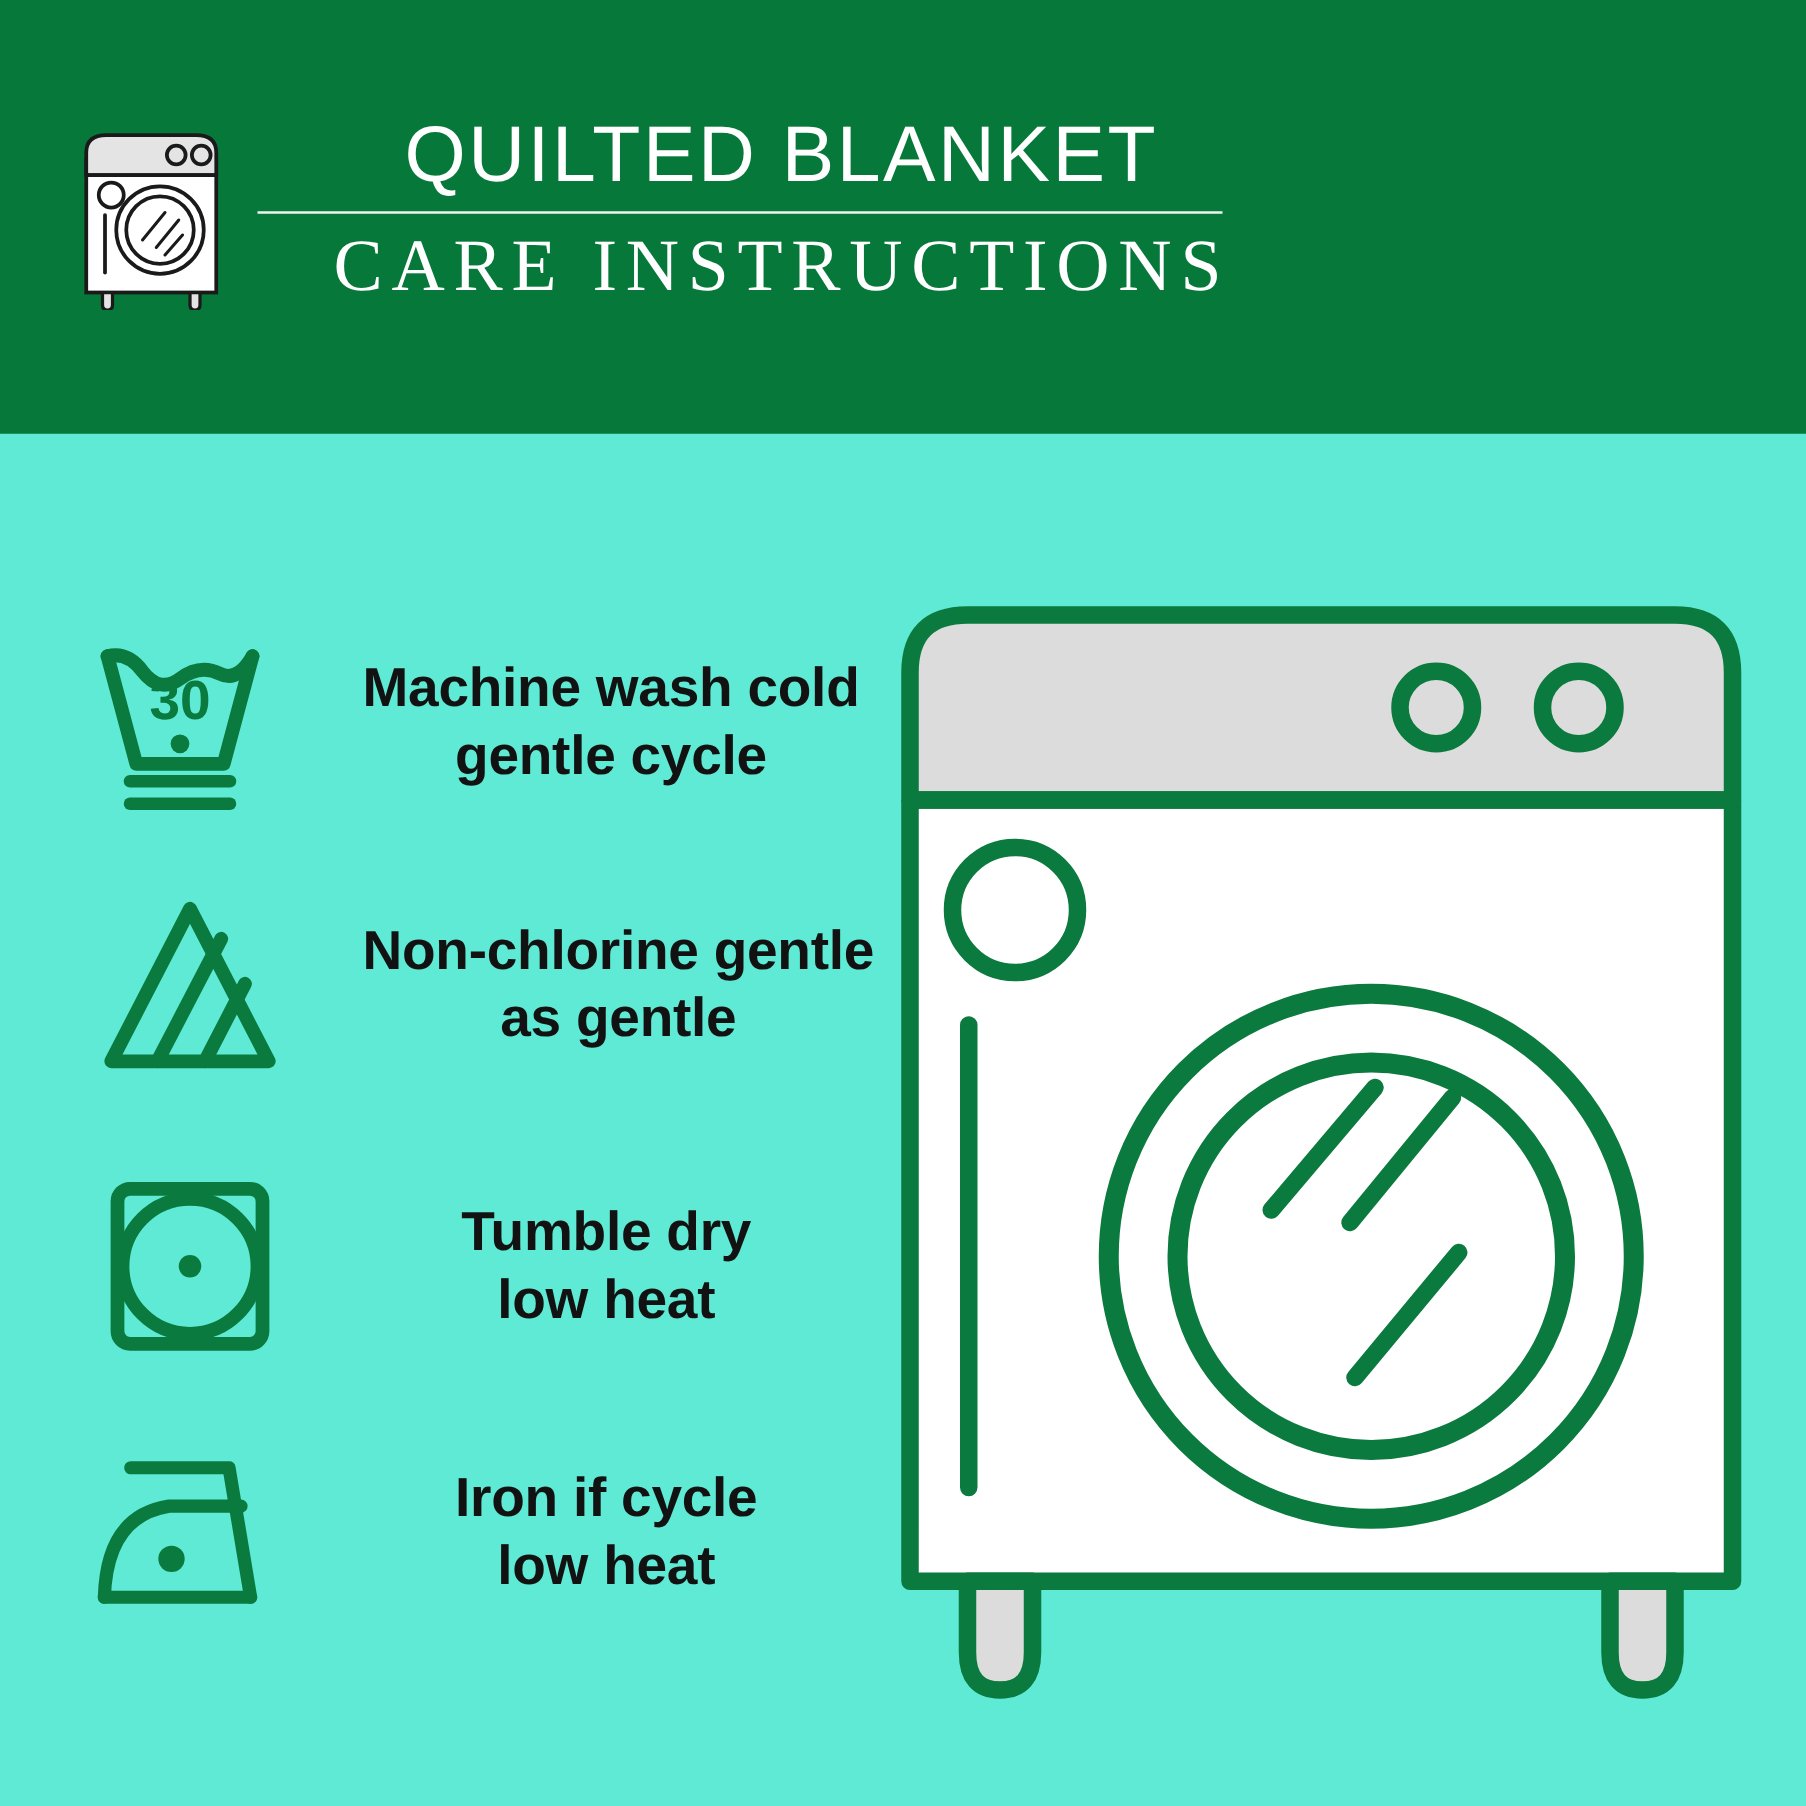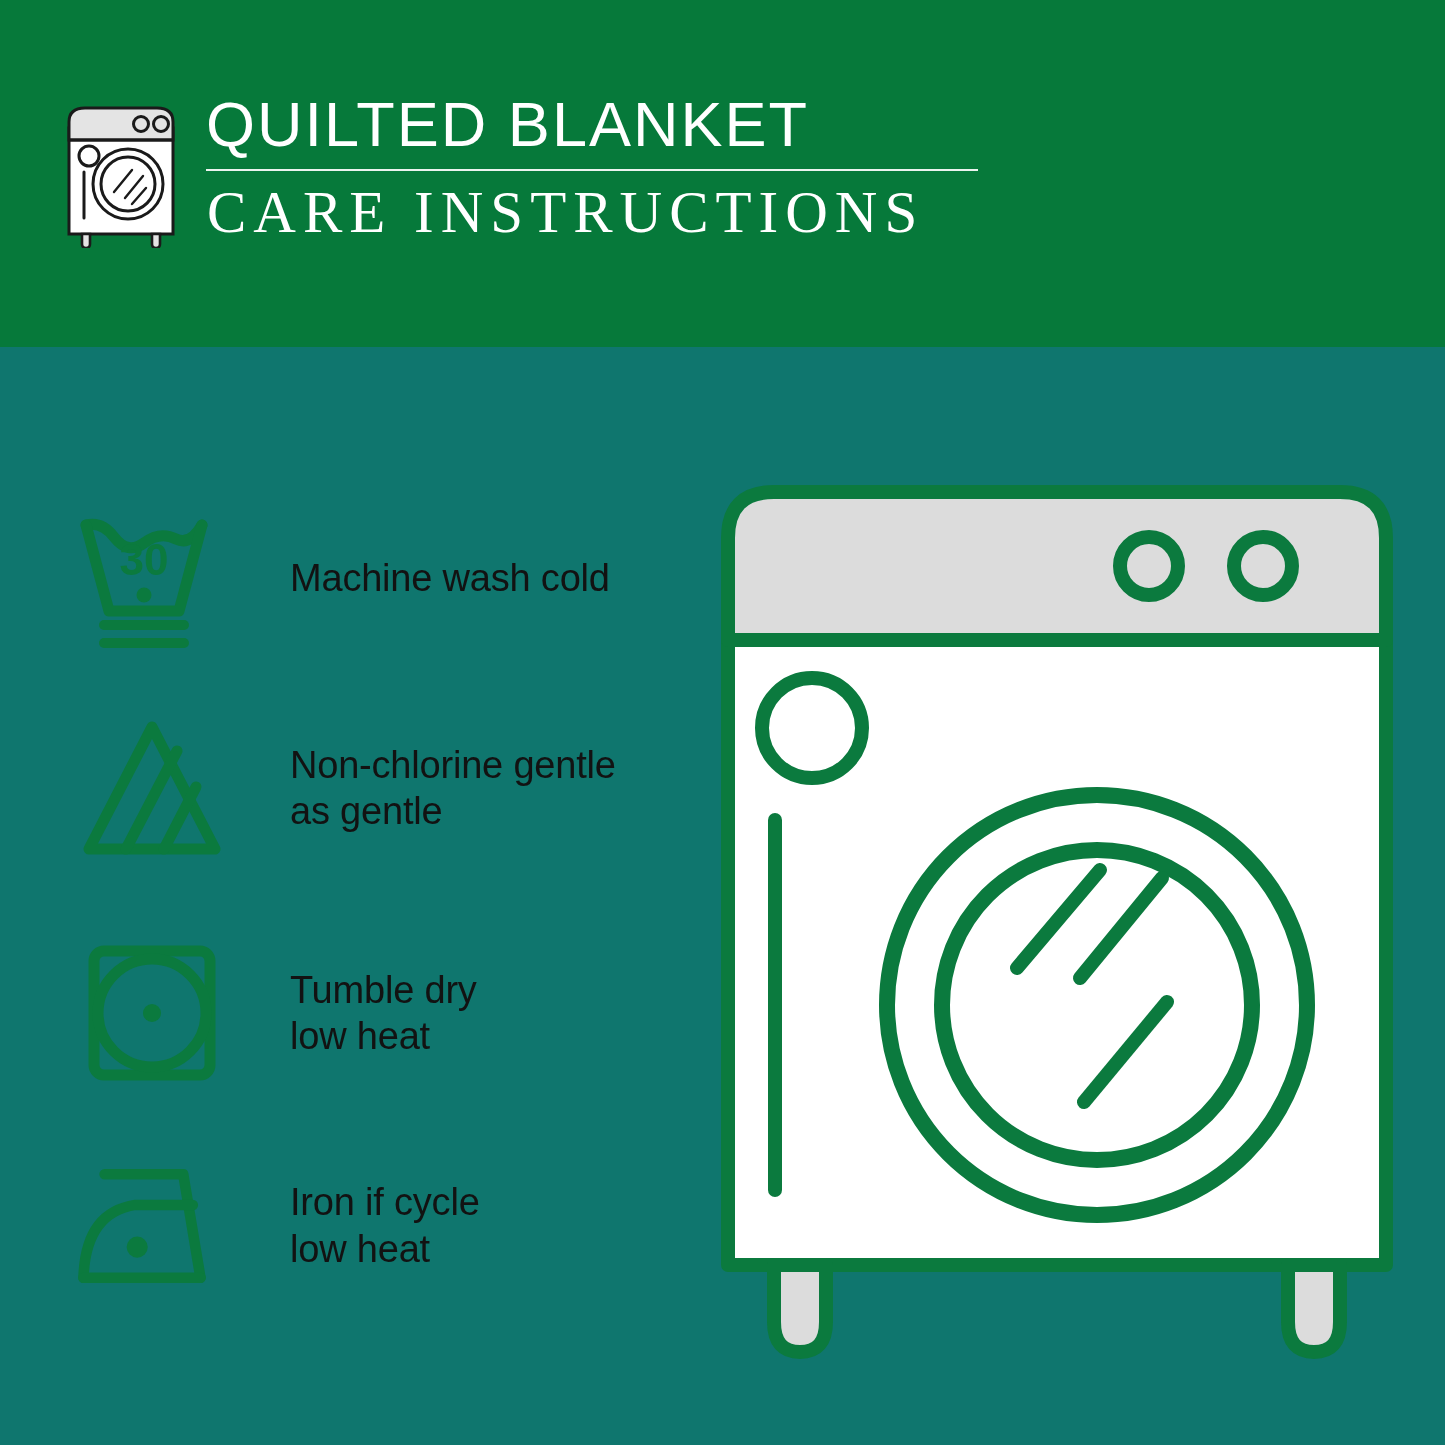--- a/index.html
+++ b/index.html
@@ -8,22 +8,23 @@
     padding: 0;
     background: #ffffff;
   }
   body {
     font-family: "Liberation Sans", sans-serif;
   }
   #page {
     position: relative;
     width: 1445px;
     height: 1445px;
-    background: #0f766e;
+    background: #5eead4;
     overflow: hidden;
+    text-align: center;
   }
 
   
   .header-band {
     position: absolute;
     left: 0;
     top: 0;
     width: 1445px;
     height: 347px;
     background: #06793A;
@@ -105,22 +106,22 @@
     display: flex;
     align-items: center;
     justify-content: flex-start;
     padding-left: 12px;
     box-sizing: border-box;
   }
   .care-text {
     flex: 1 1 auto;
     padding-left: 55px;
     font-family: "Liberation Sans", sans-serif;
-    font-size: 38px;
-    font-weight: 400;
+    font-size: 44px;
+    font-weight: 700;
     color: #121212;
     line-height: 1.22;
     letter-spacing: -0.2px;
   }
   .care-text .ln { display: block; white-space: nowrap; }
 
   
   .washer-wrap {
     position: absolute;
     left: 712px;
@@ -184,20 +185,21 @@
           <g fill="none" stroke="#0B7A3E" stroke-width="10" stroke-linecap="round">
             <line x1="32" y1="122" x2="112" y2="122"></line>
             <line x1="32" y1="140" x2="112" y2="140"></line>
           </g>
           <text x="72" y="72" font-family="Liberation Sans, sans-serif" font-size="44" font-weight="700" fill="#0B7A3E" text-anchor="middle">30</text>
           <circle cx="72" cy="92" r="7.5" fill="#0B7A3E"></circle>
         </svg>
       </div>
       <div class="care-text">
         <span class="ln">Machine wash cold</span>
+        <span class="ln">gentle cycle</span>
       </div>
     </div>
 
     <div class="care-row r1">
       <div class="care-icon">
         <svg viewBox="0 0 160 150" width="160" height="150" aria-hidden="true">
           <g fill="none" stroke="#0B7A3E" stroke-width="11" stroke-linecap="round" stroke-linejoin="round">
             <path d="M80 14 L143 136 L17 136 Z"></path>
             <line x1="54" y1="136" x2="105" y2="38"></line>
             <line x1="92" y1="136" x2="124" y2="74"></line>

